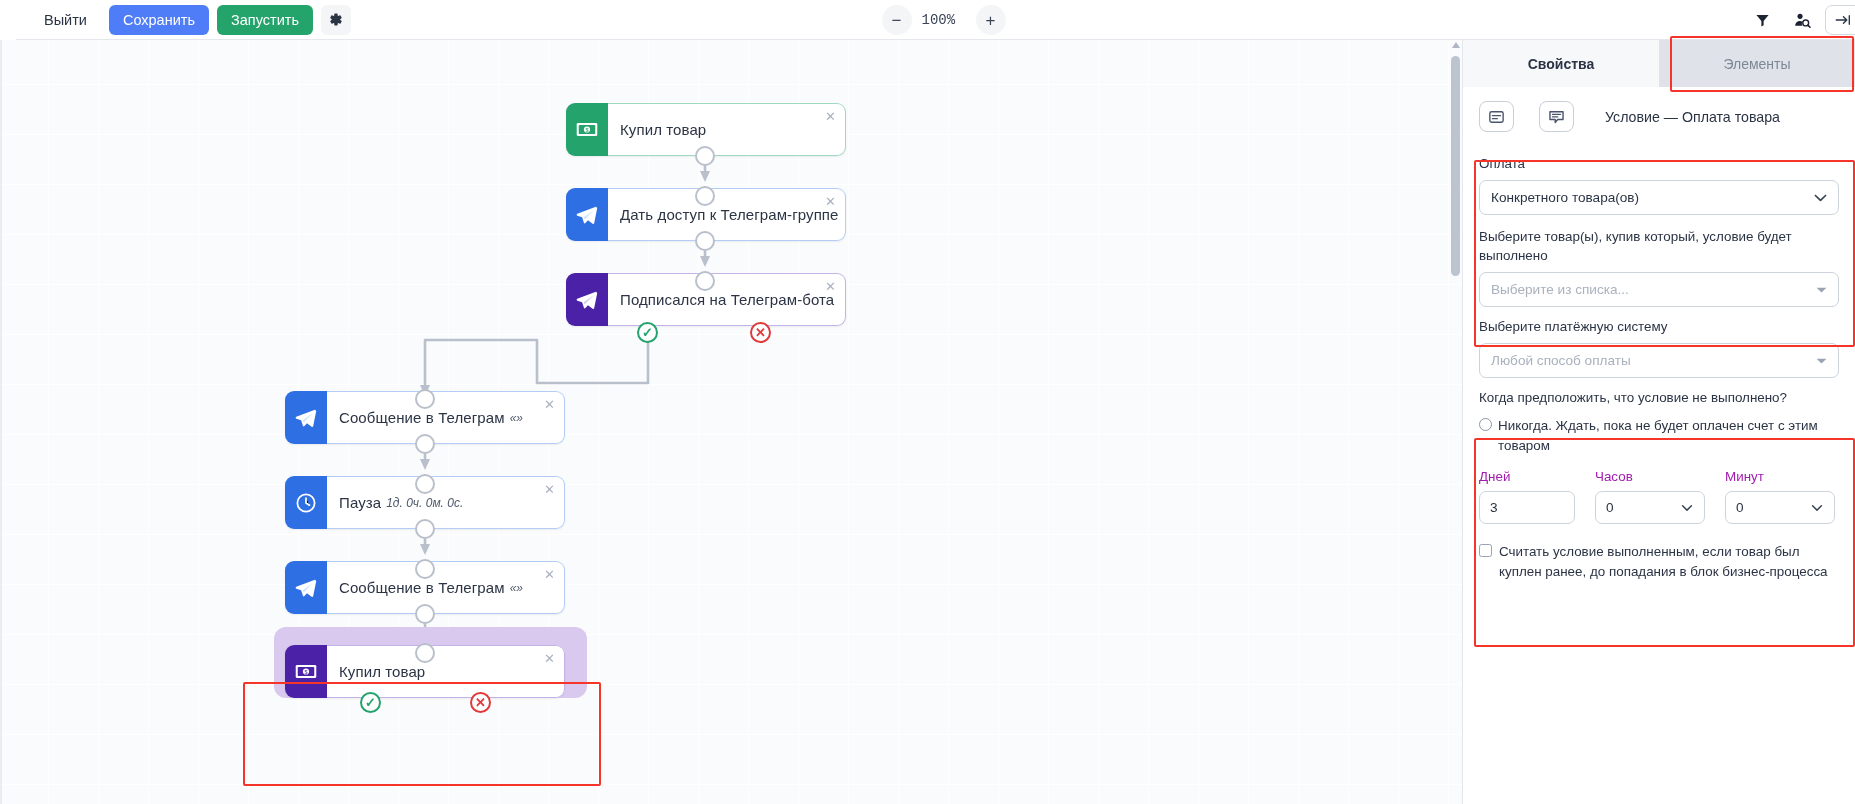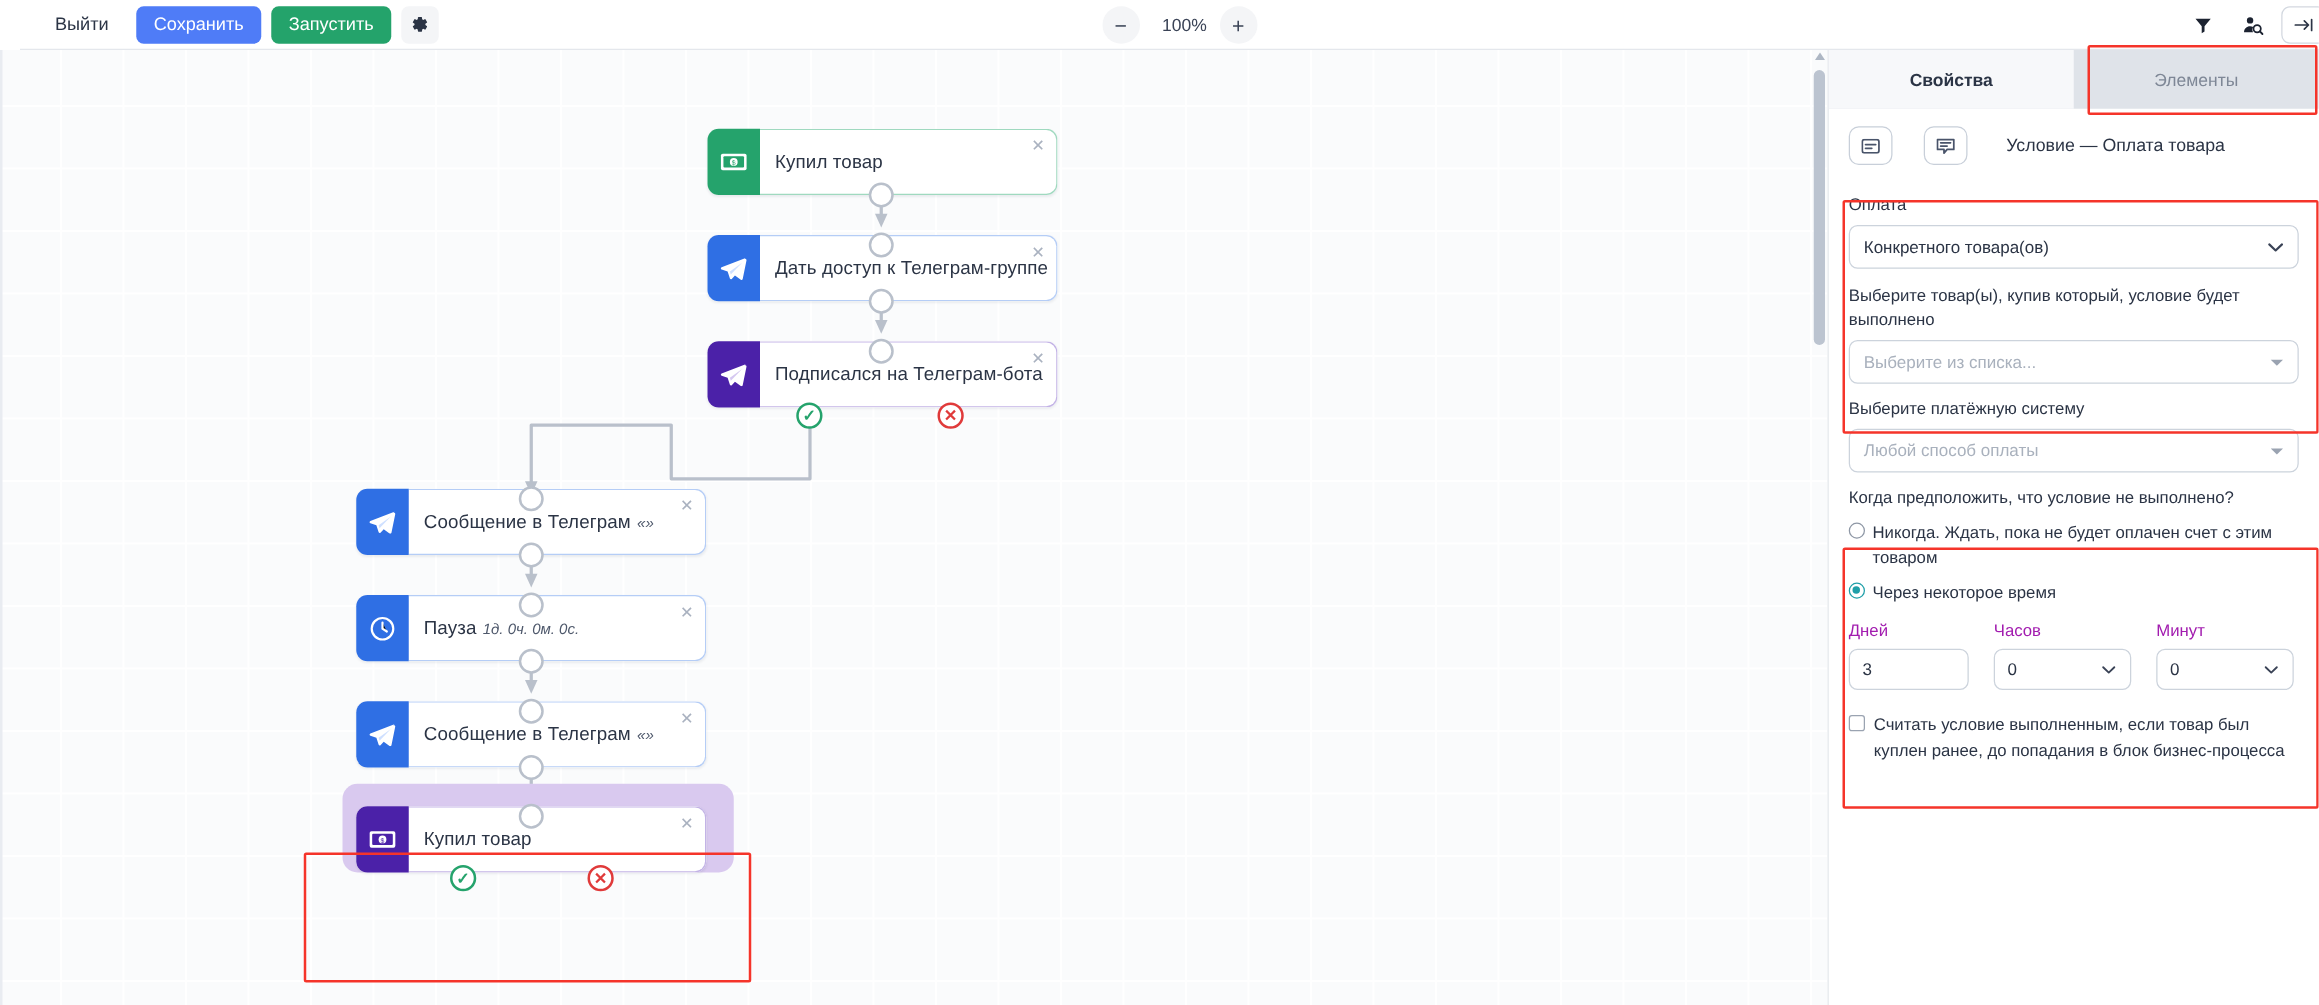--- a/index.html
+++ b/index.html
@@ -37,21 +37,21 @@
     position: absolute; left: 0; right: 0; top: 0; height: 40px;
     display: flex; align-items: center; justify-content: center; gap: 10px;
     pointer-events: none;
   }
   .tb-center > * { pointer-events: auto; }
   .zoom-btn {
     width: 30px; height: 30px; border-radius: 50%; border: none;
     background: #f4f5f7; color: #3a4356; font-size: 17px; line-height: 1;
     cursor: pointer; display: flex; align-items: center; justify-content: center;
   }
-  .zoom-val { font-size: 14px; color: #3a4356; min-width: 44px; text-align: right; }
+  .zoom-val { font-size: 14px; color: #3a4356; min-width: 44px; text-align: left; font-family: Liberation Mono, monospace; }
 
   .tb-right {
     position: absolute; right: 10px; top: 0; height: 40px;
     display: flex; align-items: center; gap: 6px;
   }
   .icon-btn {
     width: 34px; height: 30px; border: none; background: transparent;
     display: flex; align-items: center; justify-content: center; cursor: pointer;
   }
   .icon-btn.boxed {
@@ -476,24 +476,20 @@
             <polygon points="0.6,1.2 10.4,1.2 5.5,6" fill="#9aa3b1"></polygon>
           </svg>
         </span>
       </div>
 
       <div class="field-label tight">Когда предположить, что условие не выполнено?</div>
 
       <div class="radio-row">
         <span class="radio"></span>
         <span class="radio-label">Никогда. Ждать, пока не будет оплачен счет с этим товаром</span>
-      </div>
-      <div class="radio-row">
-        <span class="radio on"></span>
-        <span class="radio-label">Через некоторое время</span>
       </div>
 
       <div class="duration">
         <div class="dur-col">
           <span class="dur-label">Дней</span>
           <input class="dur-input" type="text" value="3" style="">
         </div>
         <div class="dur-col">
           <span class="dur-label">Часов</span>
           <div class="dur-select">

